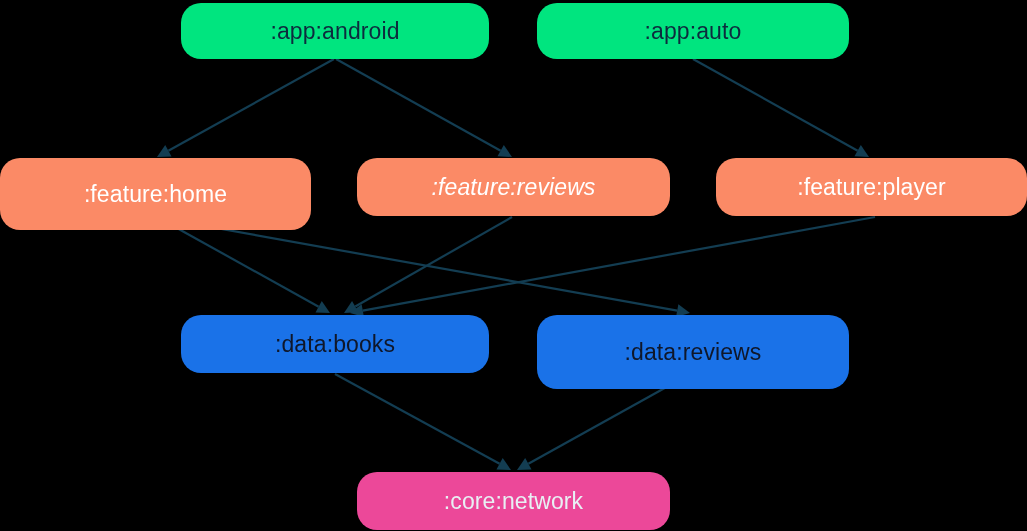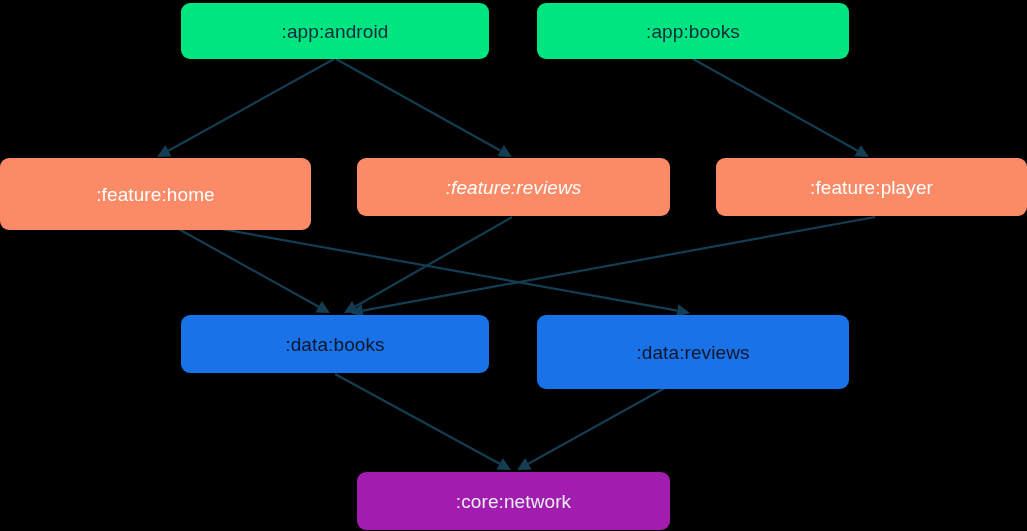--- a/index.html
+++ b/index.html
@@ -28,33 +28,33 @@
     width: 1027px;
     height: 531px;
     pointer-events: none;
   }
   .graph-node {
     position: absolute;
     box-sizing: border-box;
     display: flex;
     align-items: center;
     justify-content: center;
-    border-radius: 9px;
-    font-size: 19px;
+    border-radius: 20px;
+    font-size: 23px;
     font-weight: 400;
     letter-spacing: 0.1px;
     line-height: 1;
     white-space: nowrap;
     user-select: none;
     text-align: center;
   }
   .node-app      { background: #00E57F; color: #0D2B3E; }
   .node-feature  { background: #FB8A66; color: #FFFFFF; }
   .node-data     { background: #1A72E8; color: #0f172a; }
-  .node-core     { background: #a21caf; color: #E8F0F4; }
+  .node-core     { background: #ec4899; color: #E8F0F4; }
 </style>
 </head>
 <body>
 
 <div id="graph-root">
 
   <svg id="edge-layer" viewBox="0 0 1027 531" width="1027" height="531" xmlns="http://www.w3.org/2000/svg">
       <line x1="334" y1="59" x2="168.37312548465752" y2="150.7030152683817" stroke="#133D52" stroke-width="2.2"></line>
       <polygon points="157,157 165.22463311884837,145.01645252605294 171.52161785046667,156.38957801071047" fill="#133D52"></polygon>
       <line x1="336" y1="59" x2="500.6420487898363" y2="150.67568625797702" stroke="#133D52" stroke-width="2.2"></line>
@@ -73,21 +73,21 @@
       <polygon points="511,470 496.4748187026893,469.4812435250961 502.69989640153676,458.06860107720905" fill="#133D52"></polygon>
       <line x1="690" y1="374" x2="528.3671425610763" y2="463.6922214689981" stroke="#133D52" stroke-width="2.2"></line>
       <polygon points="517,470 525.2132532955754,458.00865018845997 531.5210318265772,469.3757927495363" fill="#133D52"></polygon>
     </svg>
 
   <div id="node-layer">
       <div class="graph-node node-app" style="left: 181px; top: 3px; width: 308px; height: 56px;">
         <span>:app:android</span>
       </div>
       <div class="graph-node node-app" style="left: 537px; top: 3px; width: 312px; height: 56px;">
-        <span>:app:books</span>
+        <span>:app:auto</span>
       </div>
       <div class="graph-node node-feature" style="left: 0px; top: 158px; width: 311px; height: 72px;">
         <span>:feature:home</span>
       </div>
       <div class="graph-node node-feature" style="left: 357px; top: 158px; width: 313px; height: 58px; font-style: italic;">
         <span>:feature:reviews</span>
       </div>
       <div class="graph-node node-feature" style="left: 716px; top: 158px; width: 311px; height: 58px;">
         <span>:feature:player</span>
       </div>

